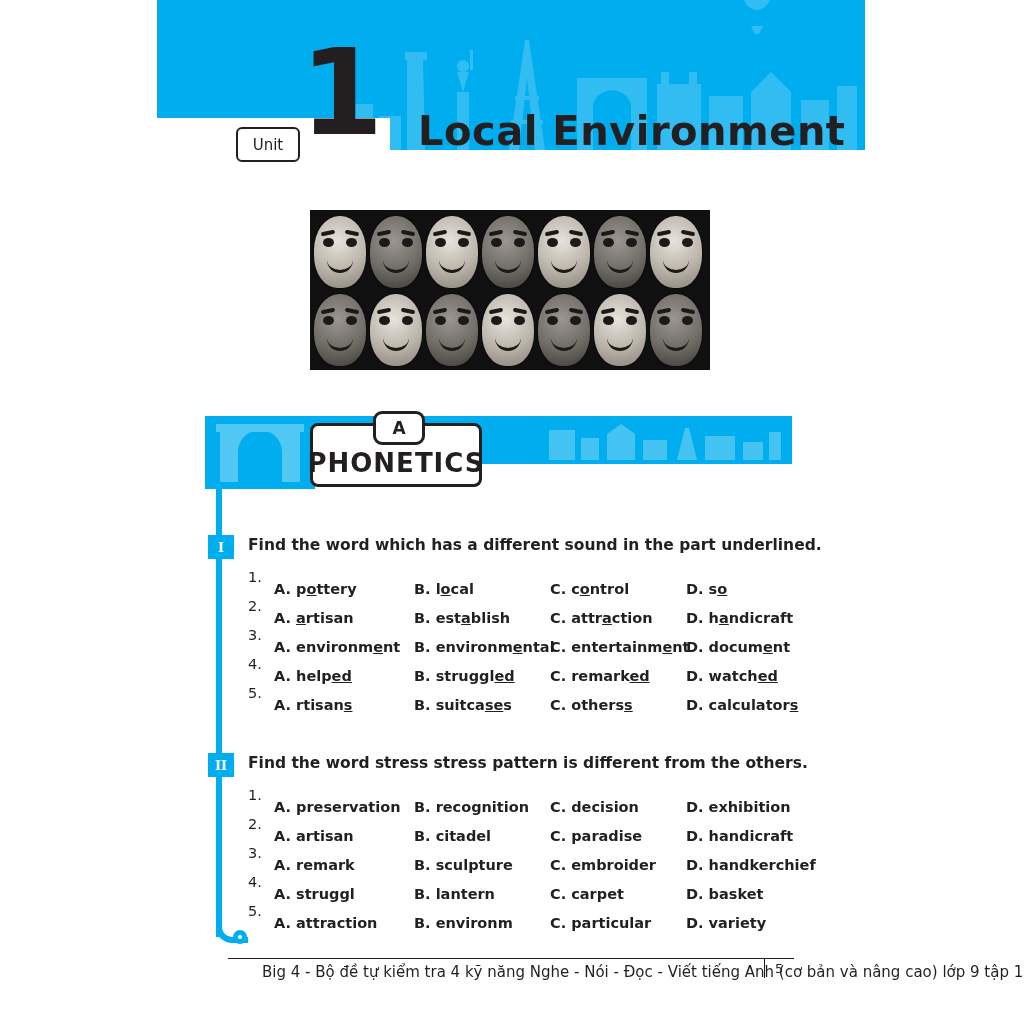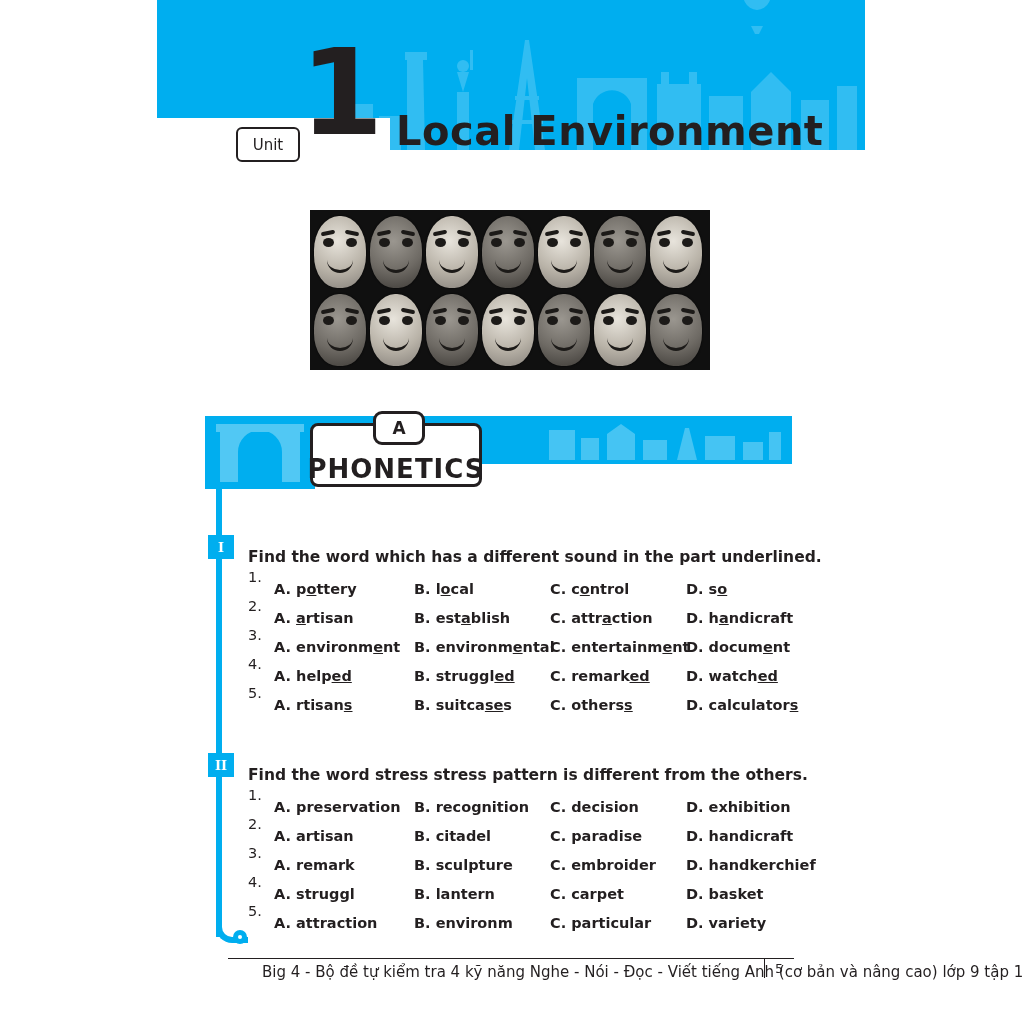--- a/index.html
+++ b/index.html
@@ -66,21 +66,21 @@
     left: 300px;
     top: 38px;
     font-size: 120px;
     line-height: 110px;
     font-weight: bold;
     color: #231f20;
     font-family: "DejaVu Sans", sans-serif;
   }
   .unit-title {
     position: absolute;
-    left: 396px;
+    left: 418px;
     top: 108px;
     font-size: 40px;
     font-weight: bold;
     color: #231f20;
     letter-spacing: 0.5px;
     font-family: "DejaVu Sans", sans-serif;
   }
 
   
   .photo {
@@ -179,20 +179,21 @@
     top: 423px;
     width: 172px;
     height: 64px;
     background: #ffffff;
     border: 3px solid #231f20;
     border-radius: 8px;
     display: flex;
     align-items: flex-end;
     justify-content: center;
     box-sizing: border-box;
+    padding-bottom: 6px;
   }
   .phonetics-plate .label {
     font-size: 26px;
     font-weight: bold;
     color: #231f20;
     letter-spacing: 1px;
     font-family: "DejaVu Sans", sans-serif;
   }
   .phonetics-badge {
     position: absolute;
@@ -269,21 +270,21 @@
     display: flex;
     align-items: center;
     justify-content: center;
     font-size: 13px;
     font-weight: bold;
     font-family: "DejaVu Serif", serif;
   }
   .ex-instruction {
     position: absolute;
     left: 40px;
-    top: 13px;
+    top: 1px;
     font-size: 15.5px;
     font-weight: bold;
     color: #231f20;
     white-space: nowrap;
     font-family: "DejaVu Sans", sans-serif;
   }
   .q-row {
     position: absolute;
     left: 40px;
     width: 700px;

